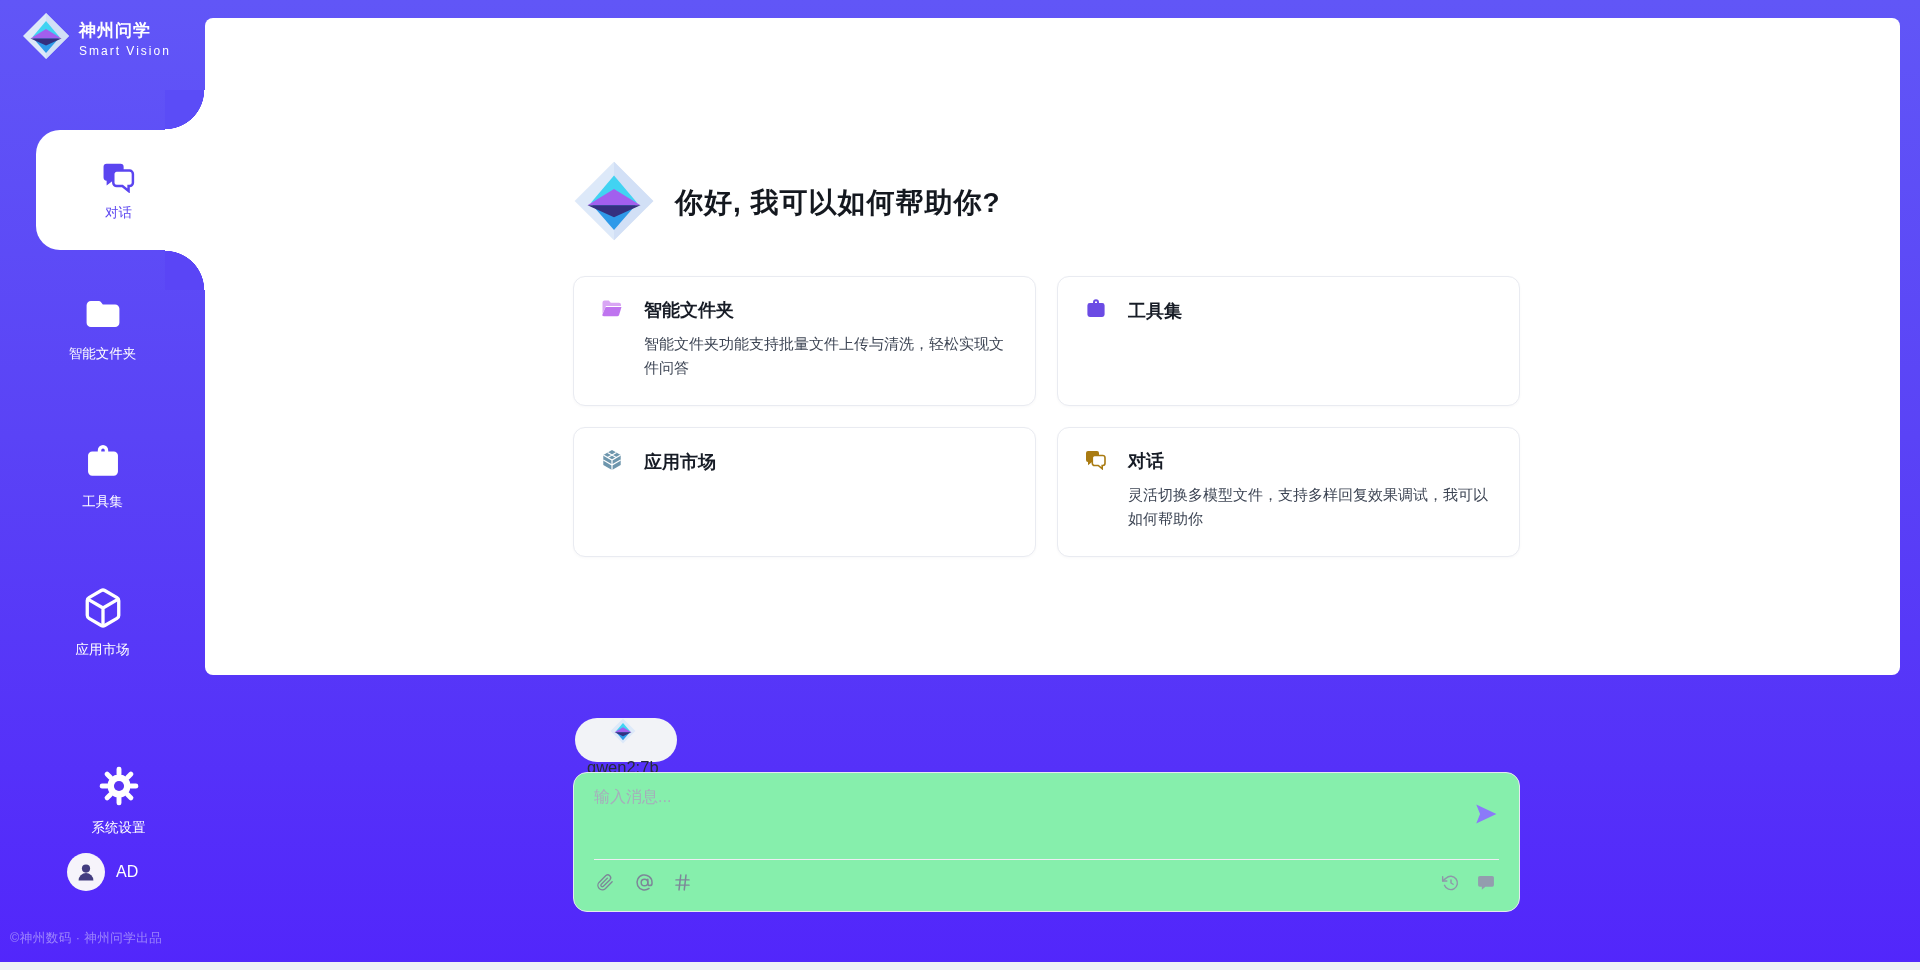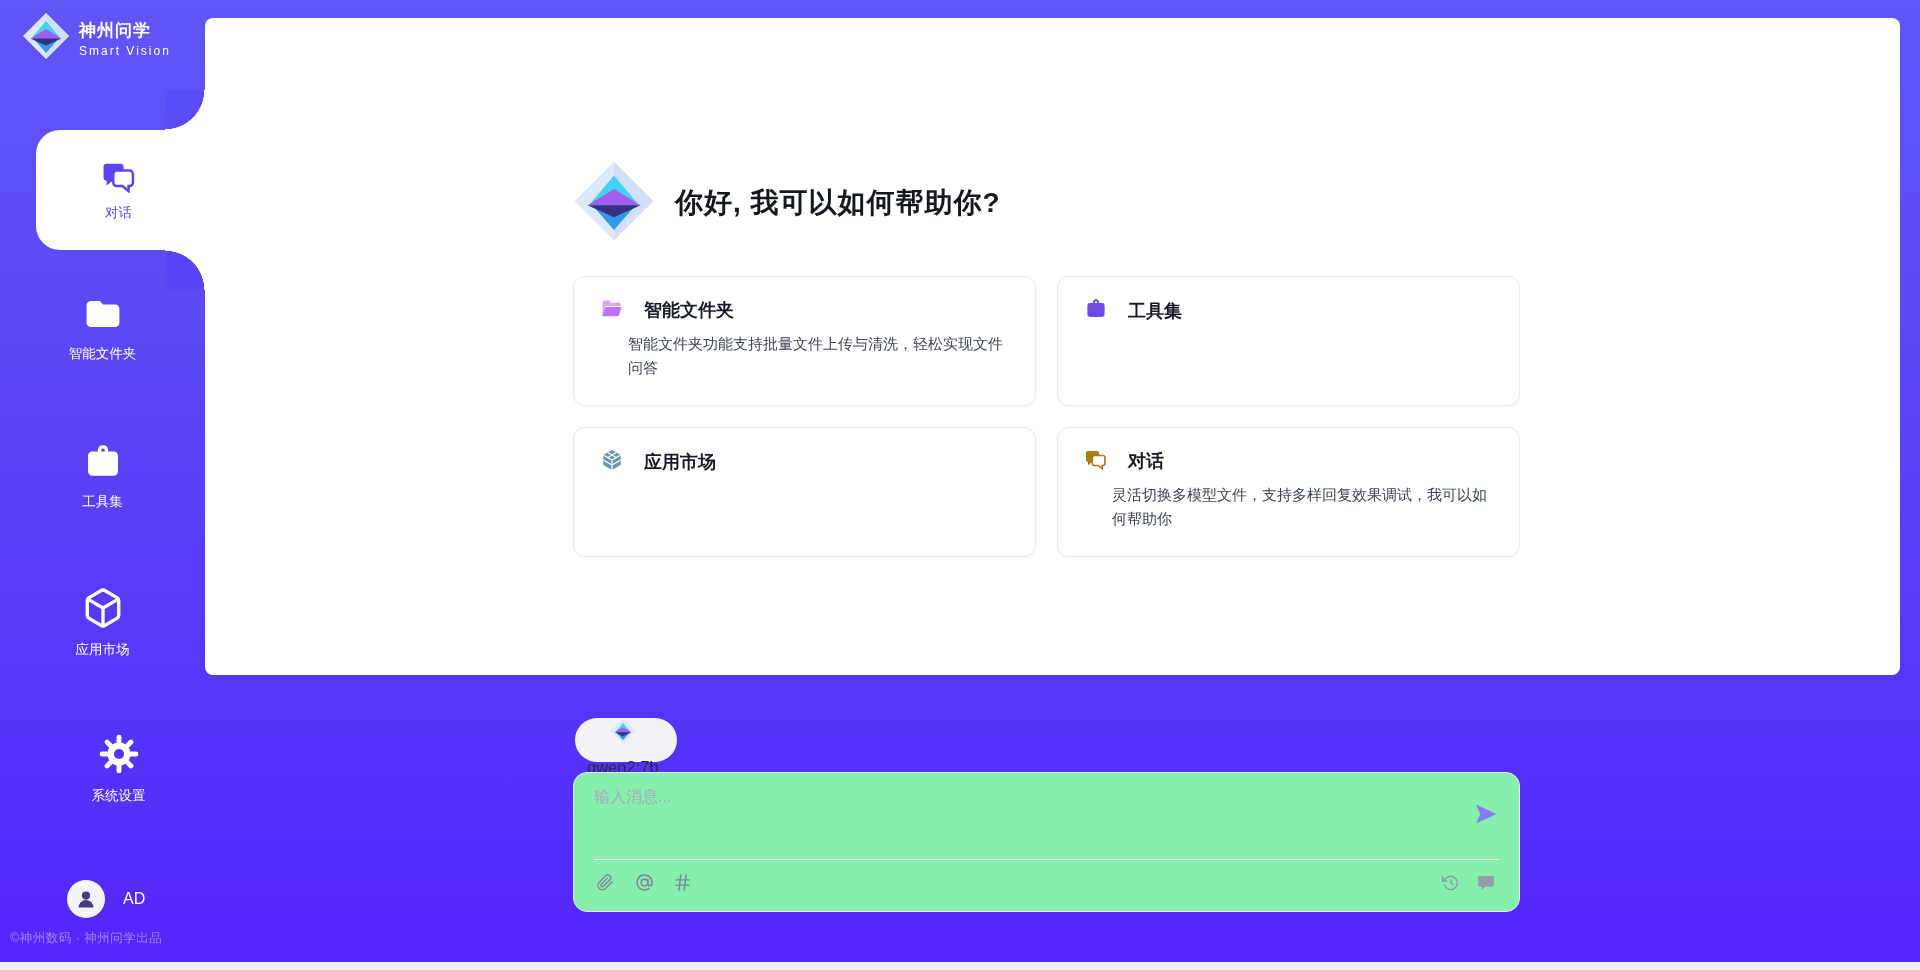--- a/index.html
+++ b/index.html
@@ -22,21 +22,21 @@
     display:flex; flex-direction:column; align-items:center; justify-content:center; gap:7px;
   }
   .fillet { position:absolute; left:165px; width:40px; height:40px; }
   .fillet.top    { top:90px;  background:radial-gradient(circle 40px at 0 0,   #5b4cf7 0 39px, #fff 39.5px); }
   .fillet.bottom { top:250px; background:radial-gradient(circle 40px at 0 100%,#5a45f6 0 39px, #fff 39.5px); }
 
   .nav-item { position:absolute; left:0; width:205px; display:flex; flex-direction:column; align-items:center; gap:8px; cursor:pointer; }
   .nav-item .nav-label { color:#fff; font-size:13.5px; }
   .active-tab .nav-label { color:#5b45f0; font-size:13.5px; }
 
-  .user-row { position:absolute; left:67px; top:880px; display:flex; align-items:center; gap:18px;text-align:center; }
+  .user-row { position:absolute; left:67px; top:853px; display:flex; align-items:center; gap:11px;text-align:center; }
   .avatar { width:38px; height:38px; border-radius:50%; background:#f6f4fb; display:flex; align-items:center; justify-content:center; }
   .user-name { color:#fff; font-size:16px; }
   .side-footer { position:absolute; left:10px; top:930px; width:195px; color:rgba(255,255,255,.42); font-size:12.5px; letter-spacing:.5px; }
 
   
   .main-panel {
     position:absolute; left:205px; top:18px; width:1695px; height:657px;
     background:#fff; border-radius:8px;
   }
   .content-col { position:absolute; left:368px; top:0; width:947px; height:100%; }
@@ -44,21 +44,21 @@
   .greeting { position:absolute; left:0; top:142px; display:flex; align-items:center; gap:20px; }
   .greeting h1 { font-size:28px; font-weight:bold; color:#14181f; letter-spacing:1px; }
 
   .cards { position:absolute; left:0; top:258px; width:947px; display:grid; grid-template-columns:463px 463px; gap:21px; }
   .card {
     height:130px; border:1px solid #e9ebf1; border-radius:12px; background:#fff;
     padding:20px 24px 0 26px; cursor:pointer; box-shadow:0 1px 3px rgba(30,35,60,.03);
   }
   .card-head { display:flex; align-items:center; gap:20px; margin-bottom:9px; }
   .card-title { font-size:18px; font-weight:bold; color:#171c26; }
-  .card-desc { margin-left:28px; font-size:15px; color:#3d4554; line-height:1.6;font-family:Liberation Serif, serif; }
+  .card-desc { margin-left:44px; font-size:15px; color:#3d4554; line-height:1.6;font-family:Liberation Serif, serif; }
 
   .model-pill {
     position:absolute; left:2px; top:700px; height:44px;
     display:inline-flex; align-items:center; padding:0 18px 0 12px; gap:10px;
     background:#f2f3f7; border-radius:22px; cursor:pointer;flex-direction:column;
   }
   .model-name { font-size:16.5px; color:#272d3a; }
 
   .composer {
     position:absolute; left:0; top:754px; width:947px; height:140px;
@@ -133,21 +133,21 @@
   <div class="nav-item" style="top:587px;">
     <span>
       <svg width="42" height="42" viewBox="0 0 24 24" fill="none" stroke="#fff" stroke-width="1.9" stroke-linejoin="round">
         <path d="M21 16.2V7.8a2 2 0 0 0-1-1.7l-7-4.1a2 2 0 0 0-2 0l-7 4.1a2 2 0 0 0-1 1.7v8.4a2 2 0 0 0 1 1.7l7 4.1a2 2 0 0 0 2 0l7-4.1a2 2 0 0 0 1-1.7z"></path>
         <path d="M3.3 6.9L12 12l8.7-5.1M12 22V12"></path>
       </svg>
     </span>
     <span class="nav-label">应用市场</span>
   </div>
 
-  <div class="nav-item" style="top:733px;padding-left:32px;">
+  <div class="nav-item" style="top:765px;padding-left:32px;">
     <span>
       <svg width="42" height="42" viewBox="0 0 24 24">
         <g fill="#fff">
           <circle cx="12" cy="12" r="6.6"></circle>
           <rect x="10.6" y="1" width="2.8" height="5.4" rx="1.3"></rect>
           <rect x="10.6" y="1" width="2.8" height="5.4" rx="1.3" transform="rotate(45 12 12)"></rect>
           <rect x="10.6" y="1" width="2.8" height="5.4" rx="1.3" transform="rotate(90 12 12)"></rect>
           <rect x="10.6" y="1" width="2.8" height="5.4" rx="1.3" transform="rotate(135 12 12)"></rect>
           <rect x="10.6" y="1" width="2.8" height="5.4" rx="1.3" transform="rotate(180 12 12)"></rect>
           <rect x="10.6" y="1" width="2.8" height="5.4" rx="1.3" transform="rotate(225 12 12)"></rect>

